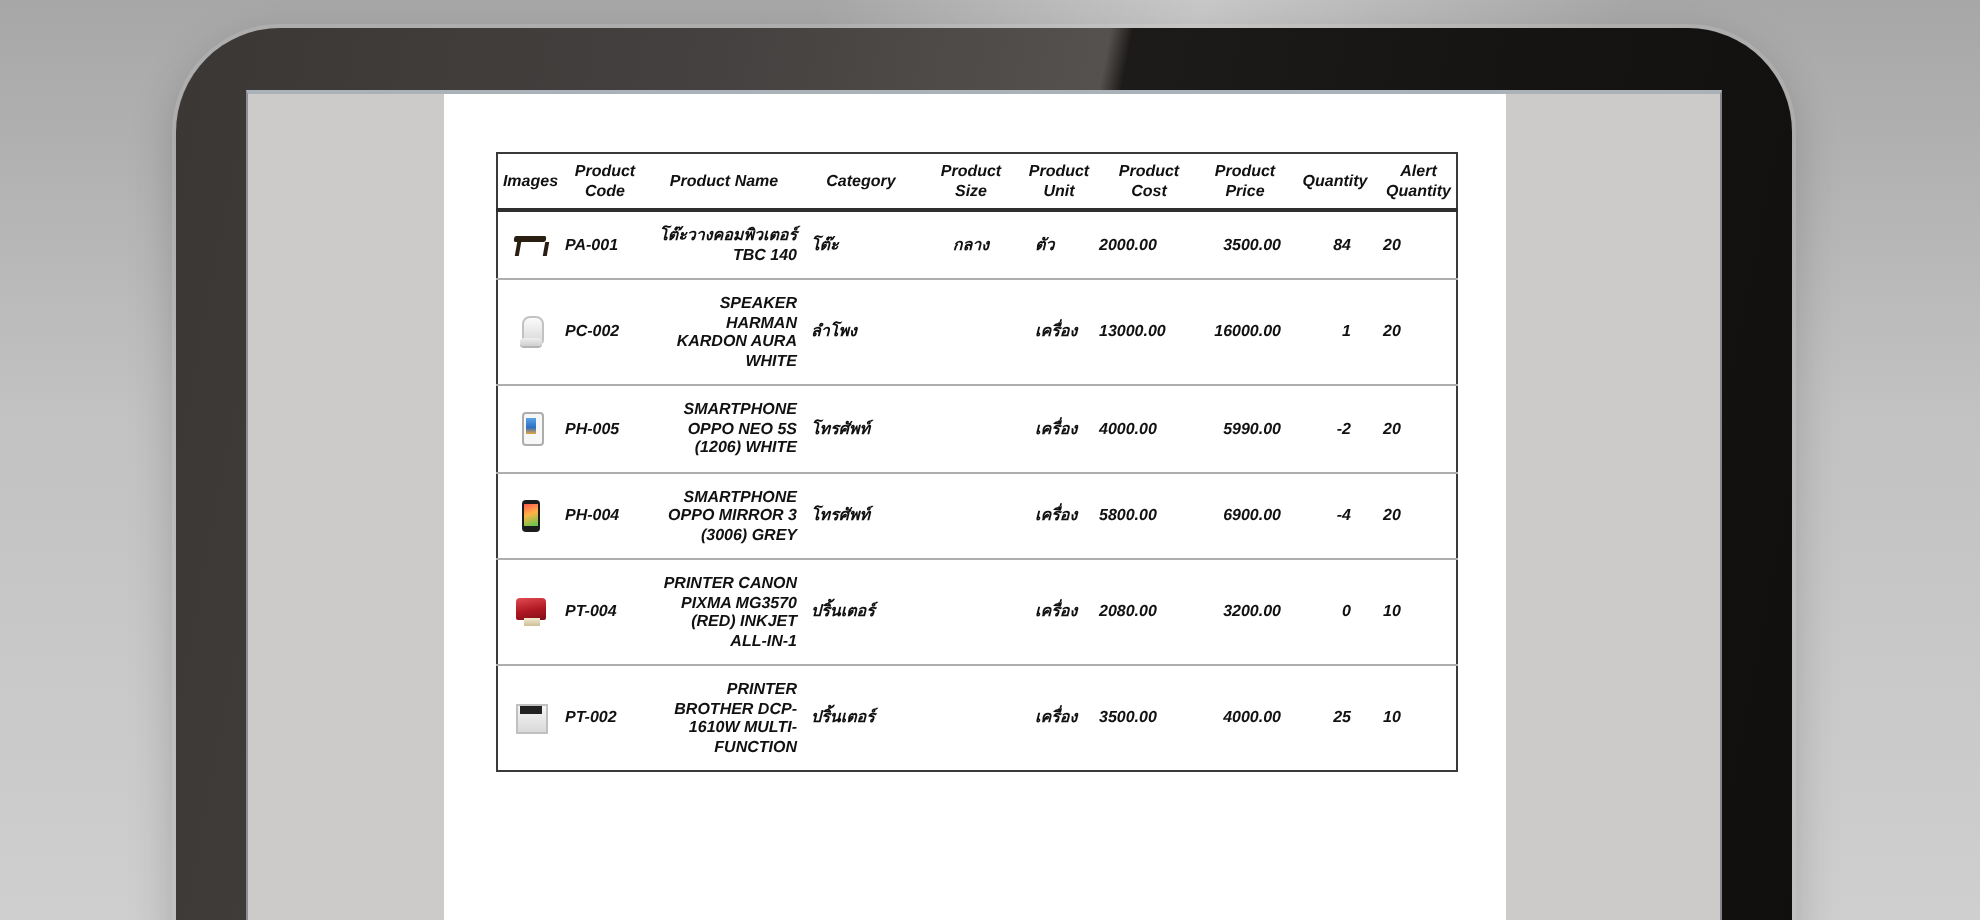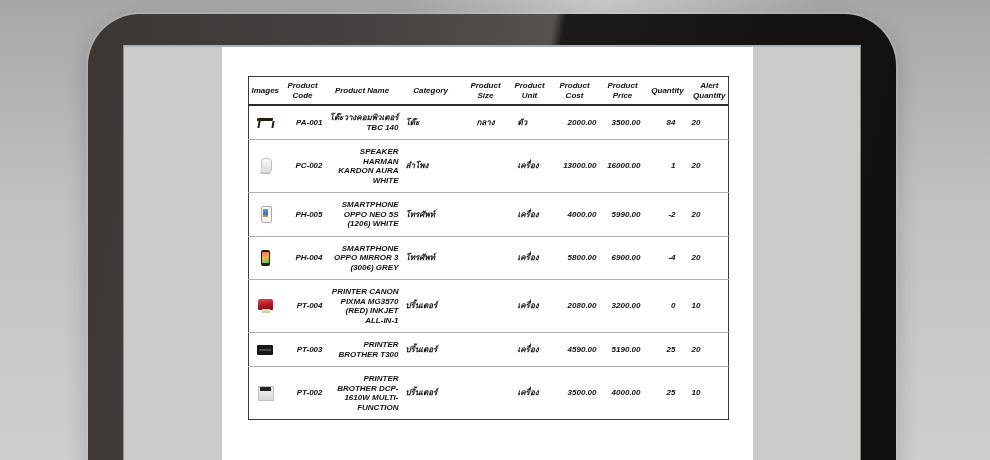--- a/index.html
+++ b/index.html
@@ -50,26 +50,26 @@
   thead th {
     text-align:center; vertical-align:middle;
     padding:4px 1px; border-bottom:2px solid #2e2e2e;
   }
   tbody td {
     vertical-align:middle; padding-top:7px; padding-bottom:7px;
     border-top:1px solid #aeaeae;
   }
   tbody tr:first-child td { border-top:none; }
   td.c-img  { text-align:center; }
-  td.c-code { text-align:right; }
+  td.c-code { text-align:left; }
   td.c-name { text-align:right; padding-left:3px; padding-right:2px; }
   td.c-cat  { text-align:left; padding-left:5px; padding-right:2px; }
   td.c-size { text-align:center; }
   td.c-unit { text-align:left; padding-left:7px;margin-top:48px; }
-  td.c-cost { text-align:right; padding-right:4px; }
+  td.c-cost { text-align:left; padding-right:4px; }
   td.c-price{ text-align:right; padding-right:4px; }
   td.c-qty  { text-align:right; padding-right:15px; }
   td.c-alert{ text-align:left; padding-right:7px; }
   
   .thumb { position:relative; display:inline-block; width:19px; height:18px; vertical-align:middle; }
   .thumb::before,.thumb::after { content:""; position:absolute; }
   .thumb-desk::before { left:1px; top:4px; width:16px; height:3px; background:#2a1d12; border-radius:1px; transform:skewX(-8deg); }
   .thumb-desk::after  { left:2px; top:7px; width:12px; height:7px; border-left:2px solid #2a1d12; border-right:2px solid #2a1d12; transform:skewX(-10deg); }
   .thumb-speaker-white::before { left:5px; top:1px; width:9px; height:12px; background:linear-gradient(180deg,#fbfbfb,#d9d9d9); border:1px solid #c2c2c2; border-radius:4px 4px 2px 2px; }
   .thumb-speaker-white::after  { left:4px; top:12px; width:11px; height:4px; background:linear-gradient(#eee,#cfcfcf); border-radius:2px; box-shadow:0 1px 0 #b5b5b5; }
@@ -177,32 +177,20 @@
     <td class="txt c-name">PRINTER CANON PIXMA MG3570 (RED) INKJET ALL-IN-1</td>
     <td class="txt c-cat">ปริ้นเตอร์</td>
     <td class="txt c-size"></td>
     <td class="txt c-unit">เครื่อง</td>
     <td class="txt c-cost">2080.00</td>
     <td class="txt c-price">3200.00</td>
     <td class="txt c-qty">0</td>
     <td class="txt c-alert">10</td>
   </tr>
               <tr>
-    <td class="c-img"><span class="thumb thumb-printer-black-brother"></span></td>
-    <td class="txt c-code">PT-003</td>
-    <td class="txt c-name">PRINTER BROTHER T300</td>
-    <td class="txt c-cat">ปริ้นเตอร์</td>
-    <td class="txt c-size"></td>
-    <td class="txt c-unit">เครื่อง</td>
-    <td class="txt c-cost">4590.00</td>
-    <td class="txt c-price">5190.00</td>
-    <td class="txt c-qty">25</td>
-    <td class="txt c-alert">20</td>
-  </tr>
-              <tr>
     <td class="c-img"><span class="thumb thumb-printer-white-mfp"></span></td>
     <td class="txt c-code">PT-002</td>
     <td class="txt c-name">PRINTER BROTHER DCP-1610W MULTI-FUNCTION</td>
     <td class="txt c-cat">ปริ้นเตอร์</td>
     <td class="txt c-size"></td>
     <td class="txt c-unit">เครื่อง</td>
     <td class="txt c-cost">3500.00</td>
     <td class="txt c-price">4000.00</td>
     <td class="txt c-qty">25</td>
     <td class="txt c-alert">10</td>

